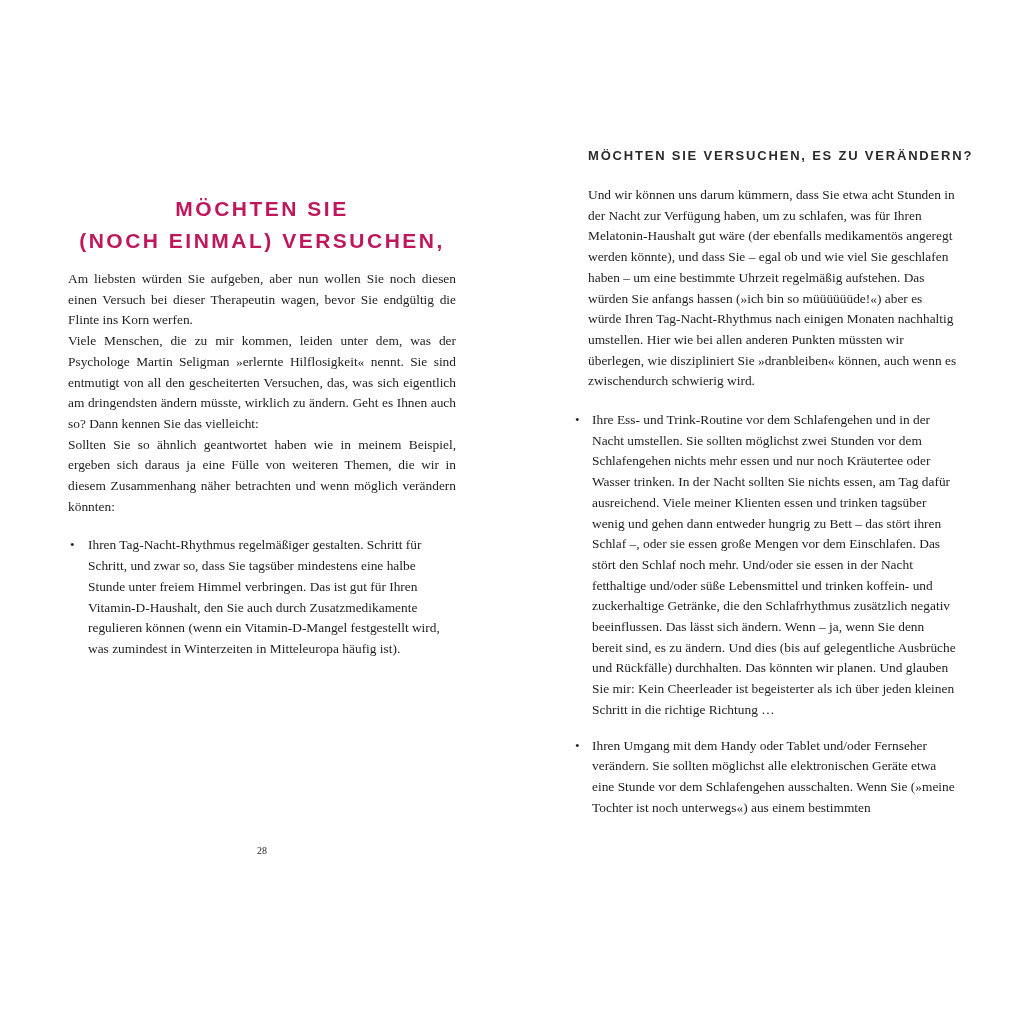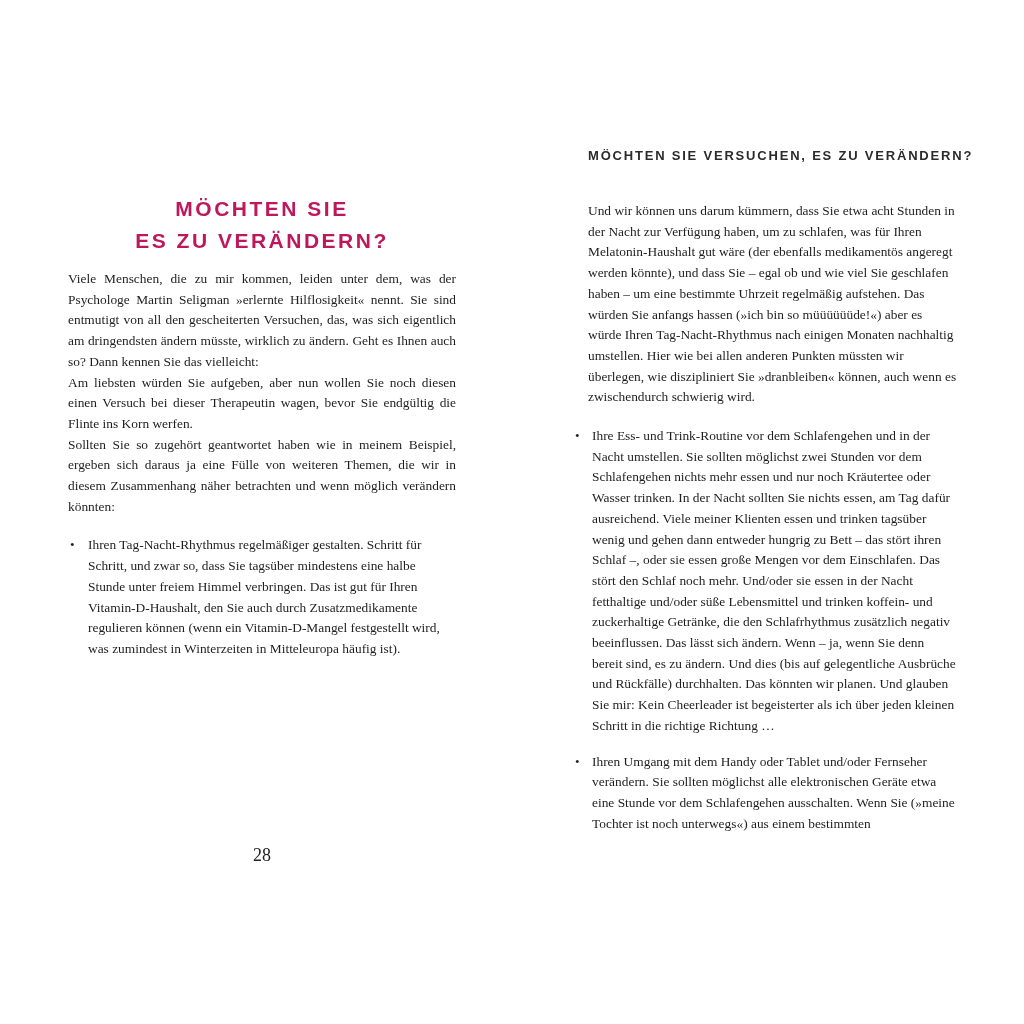--- a/index.html
+++ b/index.html
@@ -41,59 +41,59 @@
 
   .body {
     font-family: "Liberation Serif", serif;
     font-size: 13.4px;
     line-height: 20.7px;
     color: #1e1e1e;
     hyphens: auto;
     -webkit-hyphens: auto;
   }
   .body-l { margin-top: 12px; text-align: justify; }
-  .body-r { margin-top: 38px; text-align: left; }
+  .body-r { margin-top: 22px; text-align: left; }
   .body p { margin: 0; padding: 0; }
 
   .bullets { margin-top: 18px; }
   .bullet { position: relative; margin-top: 15px; text-align: left; }
   .bullets .bullet:first-child { margin-top: 0; }
   .col-left  .bullet { padding-left: 20px; }
   .col-right .bullet { padding-left: 4px; }
   .dot { position: absolute; top: 0; font-size: 13px; color: #1e1e1e; }
   .col-left  .dot { left: 2px; }
   .col-right .dot { left: -13px; }
   .lead { font-weight: 400; }
 
   .pagenum {
     position: absolute;
     top: 845px;
     left: 0;
     width: 100%;
     text-align: center;
     font-family: "Liberation Serif", serif;
-    font-size: 18px;
+    font-size: 10px;
     color: #222222;
   }
 </style>
 </head>
 <body>
 
 <div class="spread">
 
   <section class="col col-left">
     <h1 class="heading">
       <span class="hl">MÖCHTEN SIE</span>
-      <span class="hl">ES ZU VERÄNDERN?</span>
+      <span class="hl">(NOCH EINMAL) VERSUCHEN,</span>
     </h1>
 
     <div class="body body-l">
+      <p>Am liebsten würden Sie aufgeben, aber nun wollen Sie noch diesen einen Versuch bei dieser Therapeutin wagen, bevor Sie endgültig die Flinte ins Korn werfen.</p>
       <p>Viele Menschen, die zu mir kommen, leiden unter dem, was der Psychologe Martin Seligman »erlernte Hilflosigkeit« nennt. Sie sind entmutigt von all den gescheiterten Versuchen, das, was sich eigentlich am dringendsten ändern müsste, wirklich zu ändern. Geht es Ihnen auch so? Dann kennen Sie das vielleicht:</p>
-      <p>Am liebsten würden Sie aufgeben, aber nun wollen Sie noch diesen einen Versuch bei dieser Therapeutin wagen, bevor Sie endgültig die Flinte ins Korn werfen.</p>
-      <p>Sollten Sie so zugehört geantwortet haben wie in meinem Beispiel, ergeben sich daraus ja eine Fülle von weiteren Themen, die wir in diesem Zusammenhang näher betrachten und wenn möglich verändern könnten:</p>
+      <p>Sollten Sie so ähnlich geantwortet haben wie in meinem Beispiel, ergeben sich daraus ja eine Fülle von weiteren Themen, die wir in diesem Zusammenhang näher betrachten und wenn möglich verändern könnten:</p>
 
       <div class="bullets">
         <div class="bullet">
           <span class="dot">•</span><span class="lead">Ihren Tag-Nacht-Rhythmus regelmäßiger gestalten</span><span>. Schritt für Schritt, und zwar so, dass Sie tagsüber mindestens eine halbe Stunde unter freiem Himmel verbringen. Das ist gut für Ihren Vitamin-D-Haushalt, den Sie auch durch Zusatzmedikamente regulieren können (wenn ein Vitamin-D-Mangel festgestellt wird, was zumindest in Winterzeiten in Mitteleuropa häufig ist).</span>
         </div>
       </div>
     </div>
 
     <div class="pagenum">28</div>
   </section>

